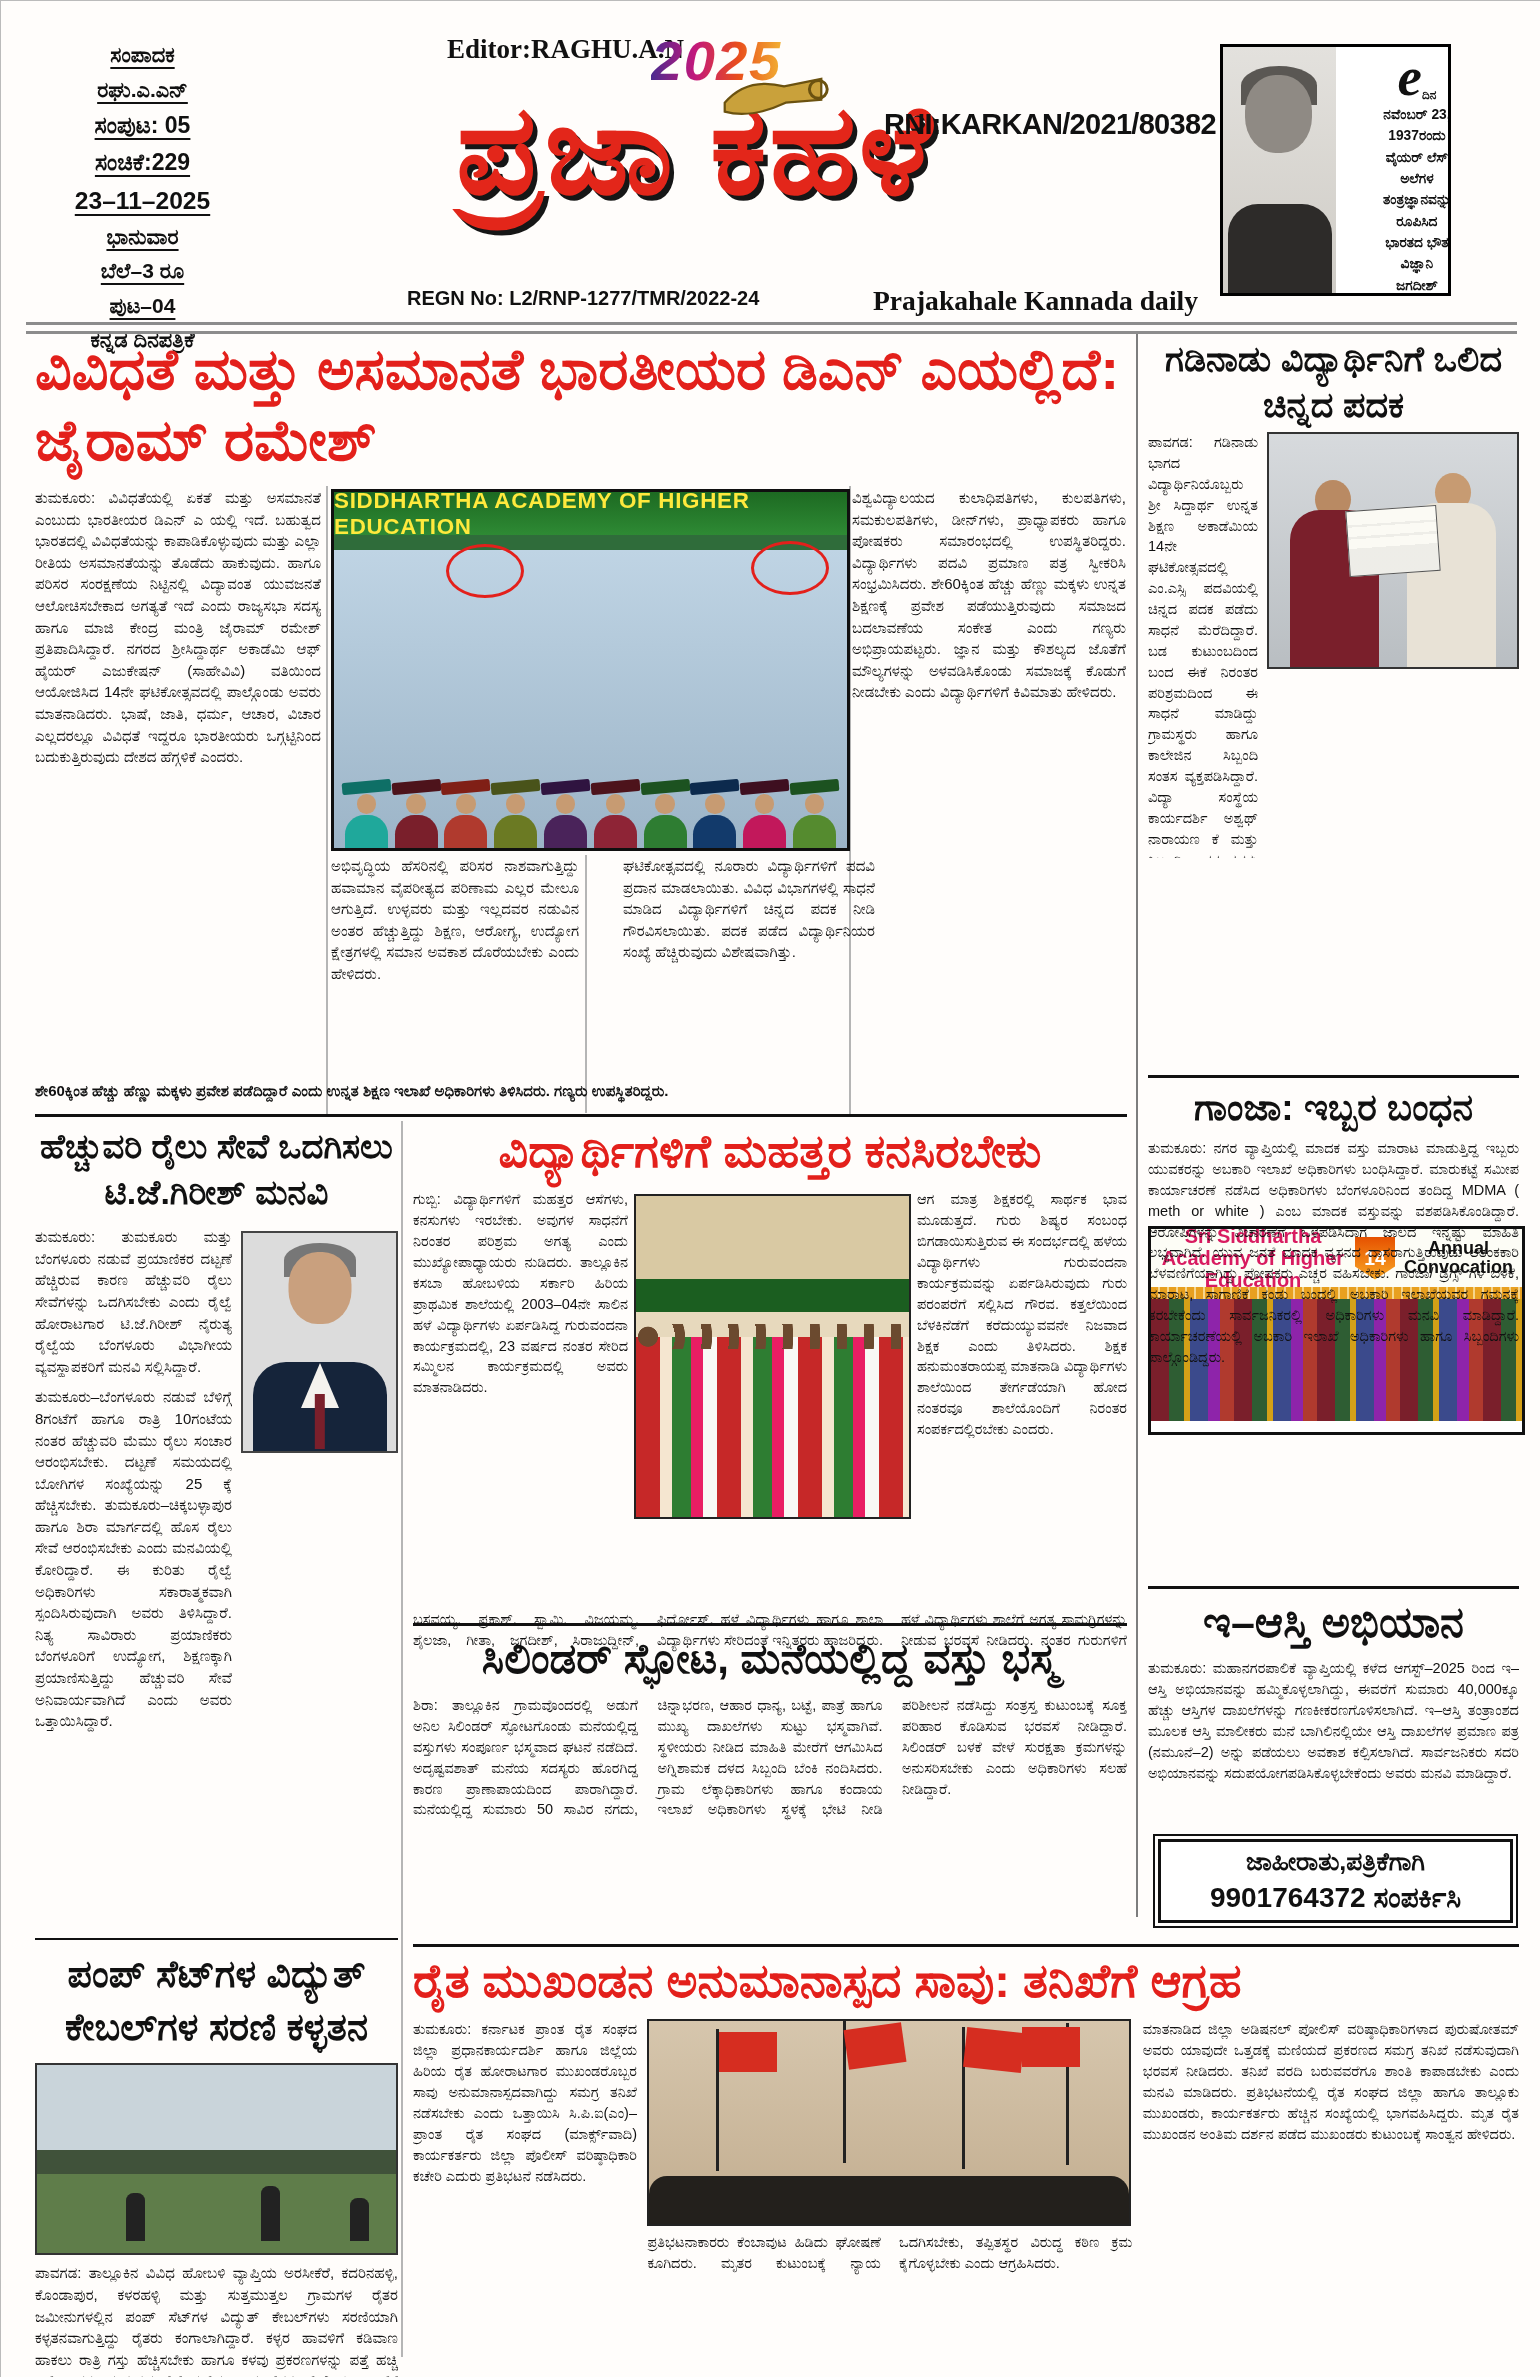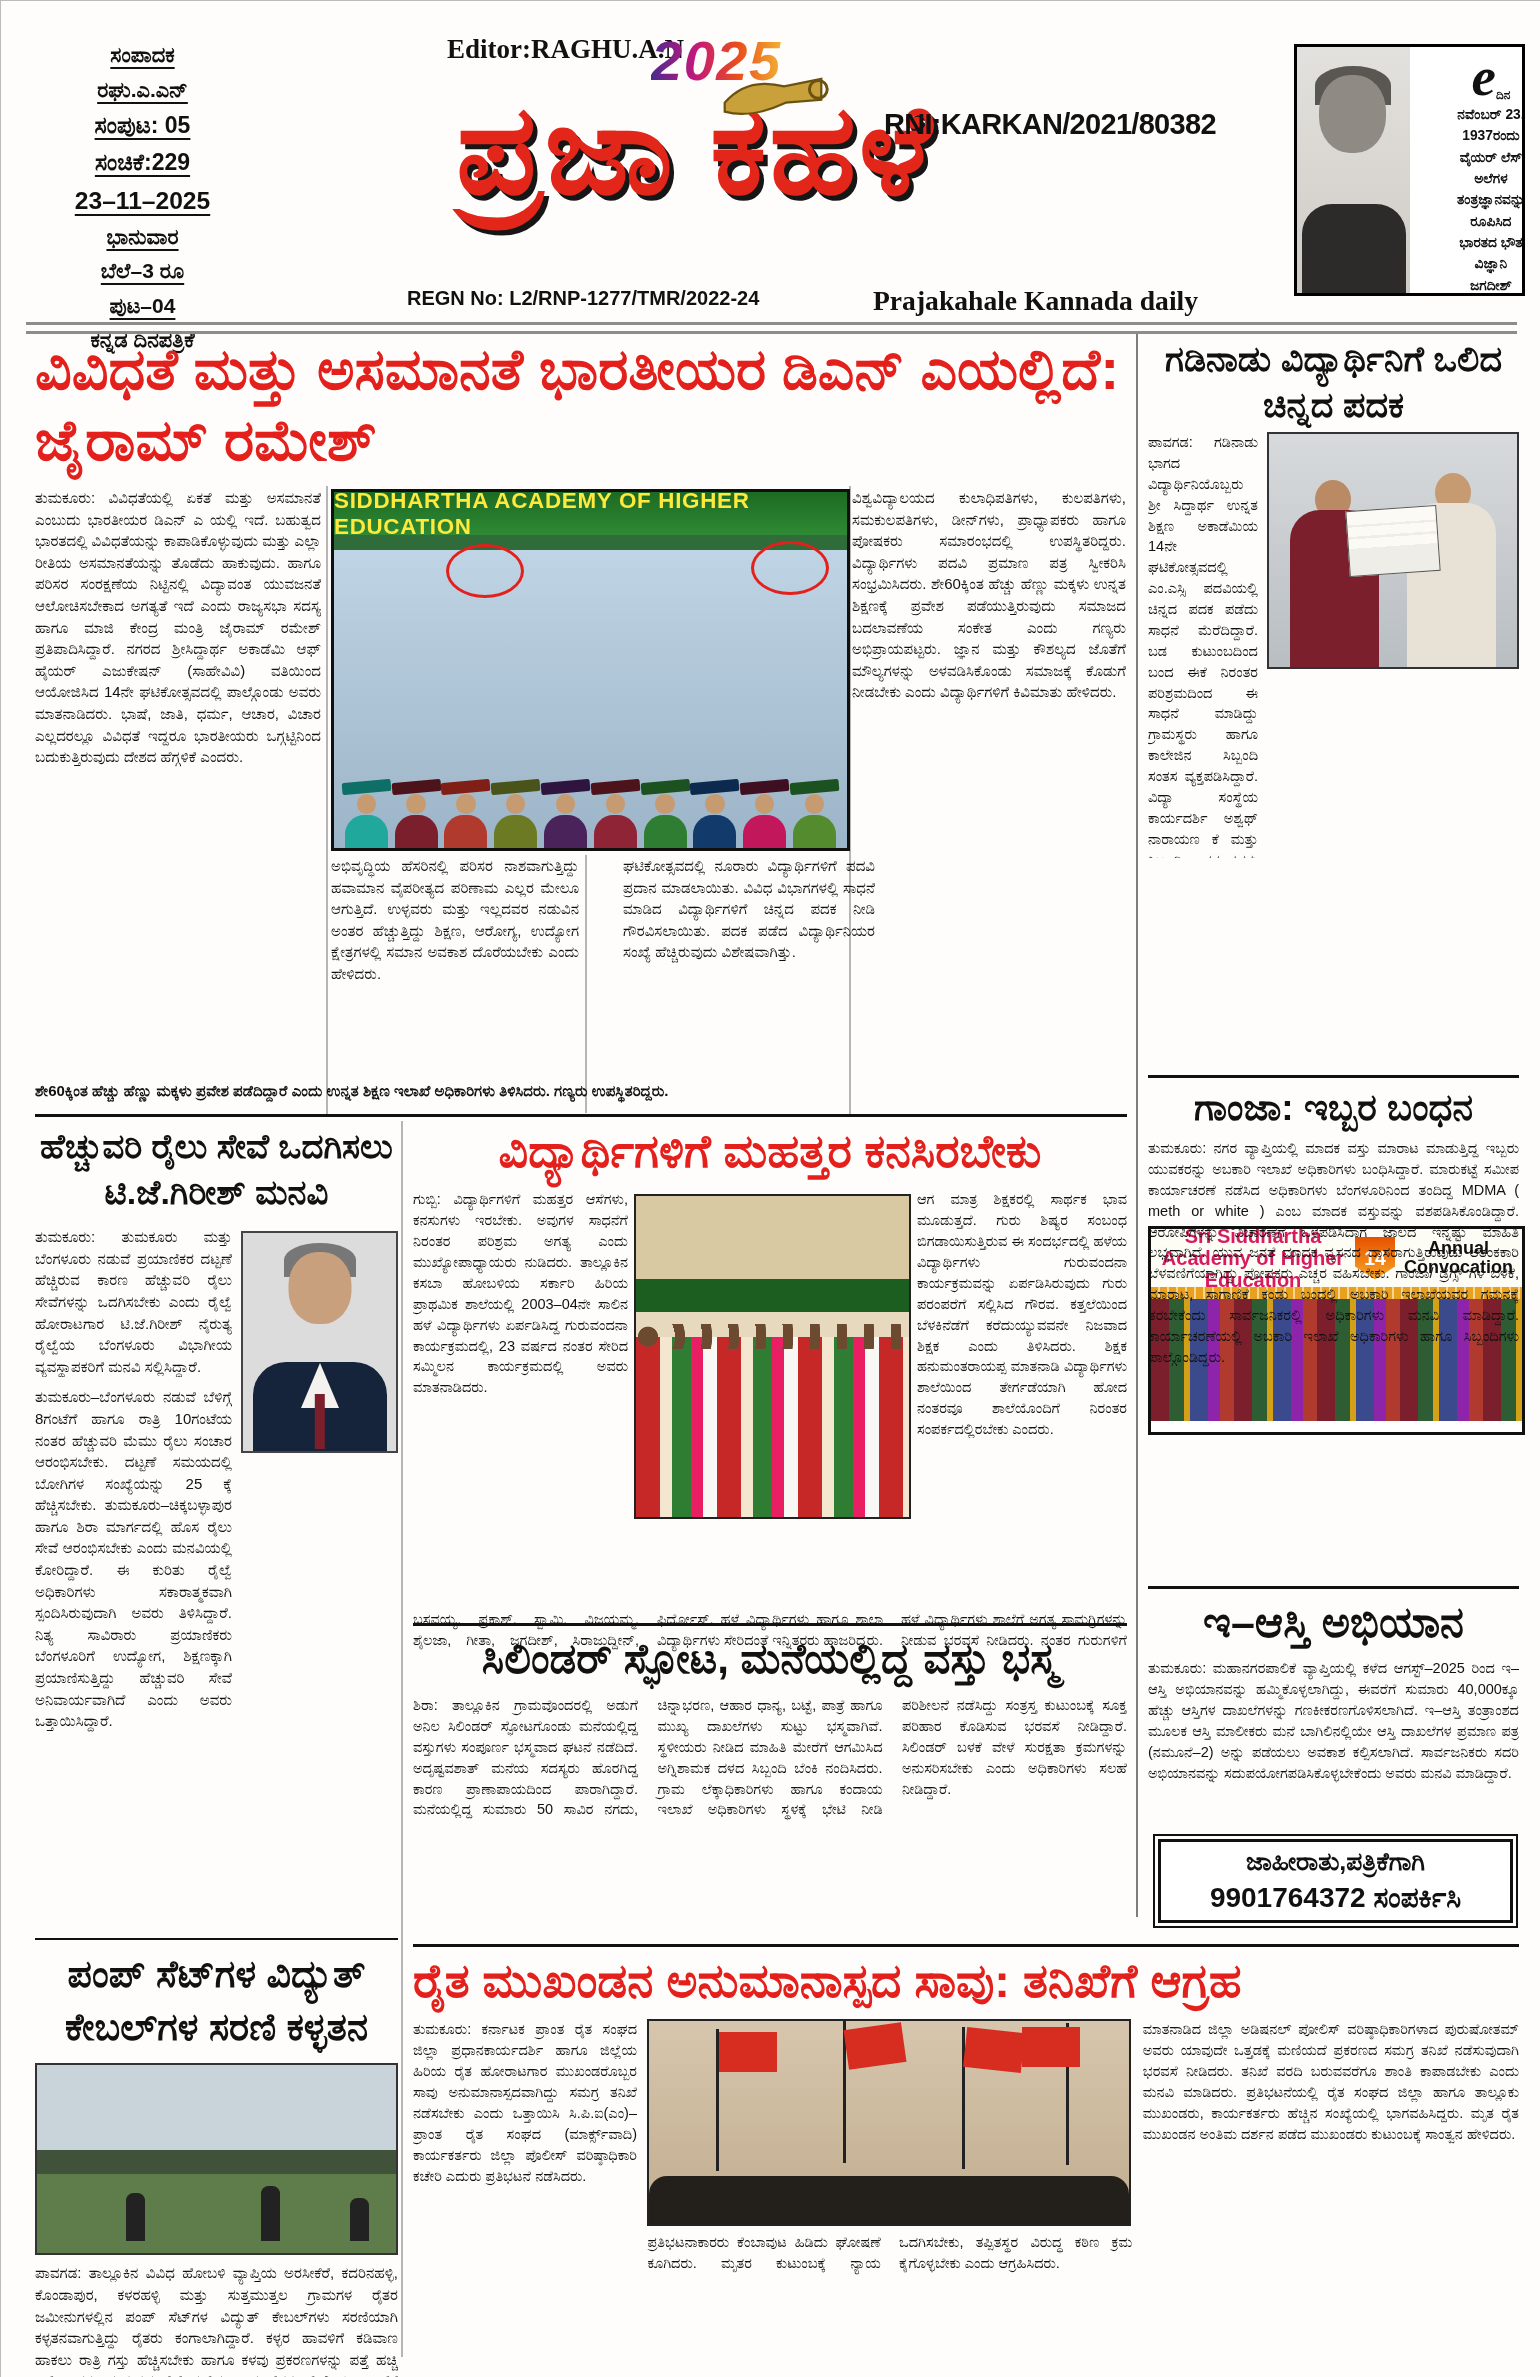--- a/index.html
+++ b/index.html
@@ -97,21 +97,21 @@
 
   <div class="abs serif" style="left:446px;top:33px;font-size:27px;font-weight:bold;">Editor:RAGHU.A.N</div>
   <div class="abs yearlogo" style="left:650px;top:27px;">2025</div>
   <div class="abs masthead" style="left:253px;top:88px;width:883px;text-align:center;">ಪ್ರಜಾ ಕಹಳೆ</div>
   <svg class="abs horn" style="left:716px;top:72px;" width="112" height="52" viewBox="0 0 150 70">
     <path d="M10 40 Q40 5 90 18 L140 8 L140 36 L92 40 Q45 62 10 52 Z" fill="#c9a13b" stroke="#6b5210" stroke-width="3"></path>
     <circle cx="136" cy="22" r="12" fill="none" stroke="#6b5210" stroke-width="4"></circle>
   </svg>
   <div class="abs" style="left:883px;top:107px;font-size:29px;font-weight:bold;letter-spacing:-0.7px;">RNI:KARKAN/2021/80382</div>
 
-  <div class="abs eday-box" style="left:1293px;top:43px;width:225px;height:246px;gap:41px;">
+  <div class="abs eday-box" style="left:1219px;top:43px;width:225px;height:246px;gap:41px;">
     <div class="bw-photo">
       <div class="bw-hair"></div>
       <div class="bw-head"></div>
       <div class="bw-body"></div>
     </div>
     <div class="eday-txt">
       <div><span class="eday-e">e</span><span class="eday-sub">ದಿನ</span></div>
       <div>ನವೆಂಬರ್ 23, 1937ರಂದು ವೈಯರ್ ಲೆಸ್ ಅಲೆಗಳ ತಂತ್ರಜ್ಞಾನವನ್ನು ರೂಪಿಸಿದ ಭಾರತದ ಭೌತ ವಿಜ್ಞಾನಿ ಜಗದೀಶ್ ಚಂದ್ರ ಬೋಸ್ ನಿಧನರಾದರು</div>
     </div>
   </div>

